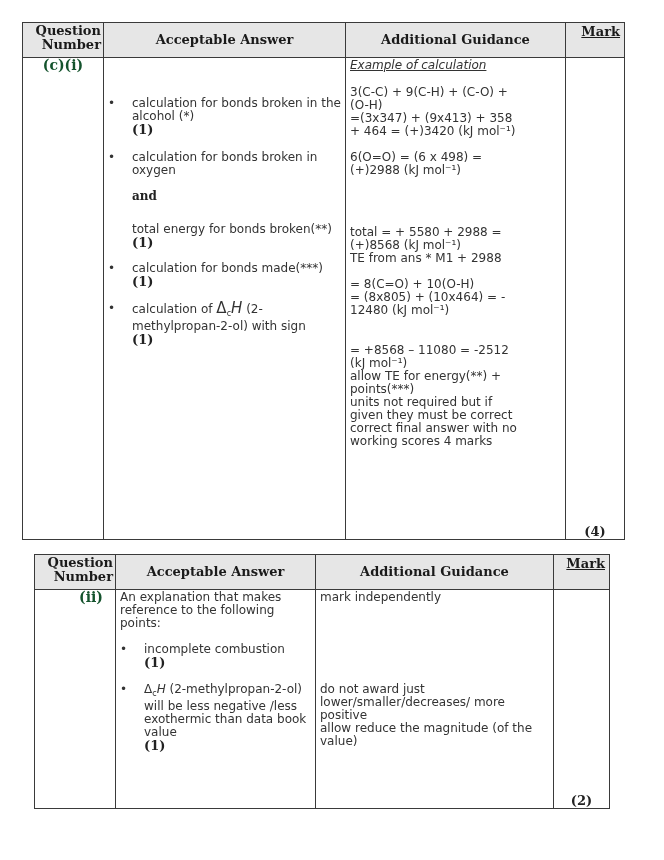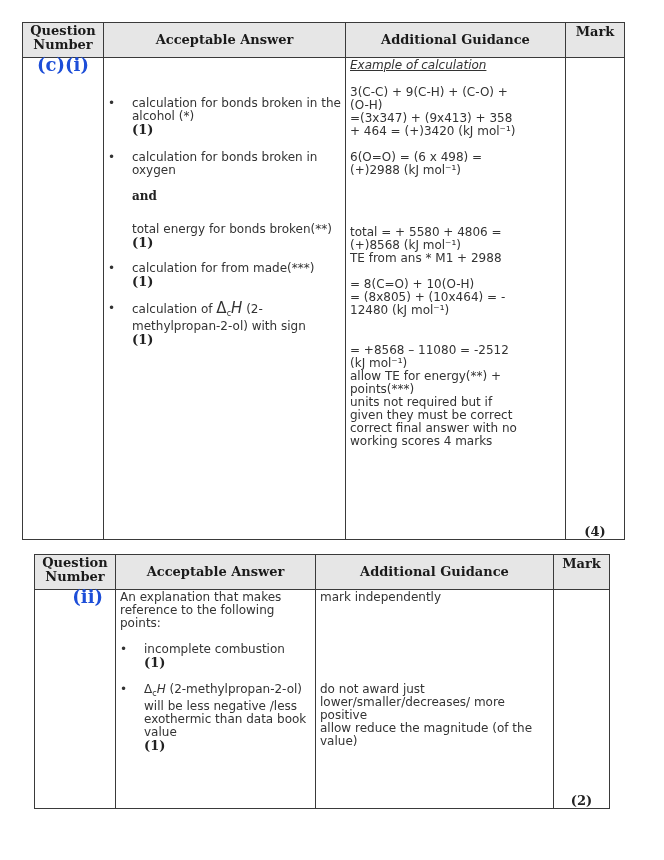--- a/index.html
+++ b/index.html
@@ -4,25 +4,25 @@
 <style>
   html, body { margin: 0; padding: 0; background: #ffffff; }
   body { width: 664px; height: 860px; position: relative; overflow: hidden;
          font-family: "DejaVu Sans", sans-serif; color: #2a2a2a; }
   table { border-collapse: collapse; position: absolute; table-layout: fixed; }
   td, th { border: 1px solid #3a3a3a; vertical-align: top; padding: 0; }
   th { background: #e6e6e6; font-family: "DejaVu Serif", serif; font-weight: bold;
        font-size: 13px; color: #1a1a1a; line-height: 14px; }
   .t1 { left: 22px; top: 22px; width: 602px; }
   .t2 { left: 34px; top: 554px; width: 575px; }
-  .hq { text-align: center; padding: 1px 2px; }
+  .hq { text-align: right; padding: 1px 2px; }
   .hc { text-align: center; padding: 10px 4px; }
-  .hm { text-align: center; padding: 2px 4px; }
-  .qnum { font-family: "DejaVu Serif", serif; font-weight: bold; font-size: 18px;
-          color: #1d4ed8; text-align: center; line-height: 14px; }
+  .hm { text-align: right; padding: 2px 4px; text-decoration: underline; }
+  .qnum { font-family: "DejaVu Serif", serif; font-weight: bold; font-size: 14px;
+          color: #14532d; text-align: center; line-height: 14px; }
   .body-text { font-size: 12px; line-height: 13px; color: #333; }
   .mk { font-family: "DejaVu Serif", serif; font-weight: bold; font-size: 13px; line-height: 14px; color: #222; }
   .bullet { position: relative; padding-left: 28px; }
   .bullet .dot { position: absolute; left: 4px; top: 0; }
   .indent { padding-left: 28px; }
   .bold-serif { font-family: "DejaVu Serif", serif; font-weight: bold; color: #222; }
   .u { text-decoration: underline; font-style: italic; }
   .delta { font-size: 15px; }
   .mark-cell { position: relative; }
   .mark-cell .mk { position: absolute; bottom: 0; left: 0; right: 0; text-align: center; }
@@ -62,42 +62,42 @@
       <div style="height:13px"></div>
       <div class="indent bold-serif">and</div>
       <div style="height:20px"></div>
       <div class="indent">
         <span class="blk">total energy for bonds broken(**)</span>
         <span class="blk mk">(1)</span>
       </div>
       <div style="height:12px"></div>
       <div class="bullet">
         <span class="dot">•</span>
-        <span class="blk">calculation for from made(***)</span>
+        <span class="blk">calculation for bonds made(***)</span>
         <span class="blk mk">(1)</span>
       </div>
       <div style="height:13px"></div>
       <div class="bullet">
         <span class="dot">•</span>
         <span class="blk"><span>calculation of </span><span class="delta">Δ</span><sub style="font-size:8px">c</sub><i class="delta">H</i><span> (2-methylpropan-2-ol)  with sign</span></span>
         <span class="blk mk">(1)</span>
       </div>
     </td>
     <td class="body-text" style="padding-left:4px">
       <span class="blk u" style="margin-top:1px">Example of calculation</span>
       <div style="height:14px"></div>
       <span class="blk">3(C-C) + 9(C-H) + (C-O) +</span>
       <span class="blk">(O-H)</span>
       <span class="blk">=(3x347) + (9x413) + 358</span>
       <span class="blk">+ 464 = (+)3420 (kJ mol⁻¹)</span>
       <div style="height:13px"></div>
       <span class="blk">6(O=O) = (6 x 498) =</span>
       <span class="blk">(+)2988 (kJ mol⁻¹)</span>
       <div style="height:49px"></div>
-      <span class="blk">total = + 5580 + 4806 =</span>
+      <span class="blk">total = + 5580 + 2988 =</span>
       <span class="blk">(+)8568  (kJ mol⁻¹)</span>
       <span class="blk">TE from ans *  M1 + 2988</span>
       <div style="height:13px"></div>
       <span class="blk">=  8(C=O) + 10(O-H)</span>
       <span class="blk">= (8x805) + (10x464) = -</span>
       <span class="blk">12480 (kJ mol⁻¹)</span>
       <div style="height:27px"></div>
       <span class="blk">= +8568 – 11080 = -2512</span>
       <span class="blk">(kJ mol⁻¹)</span>
       <span class="blk">allow TE for energy(**) +</span>

